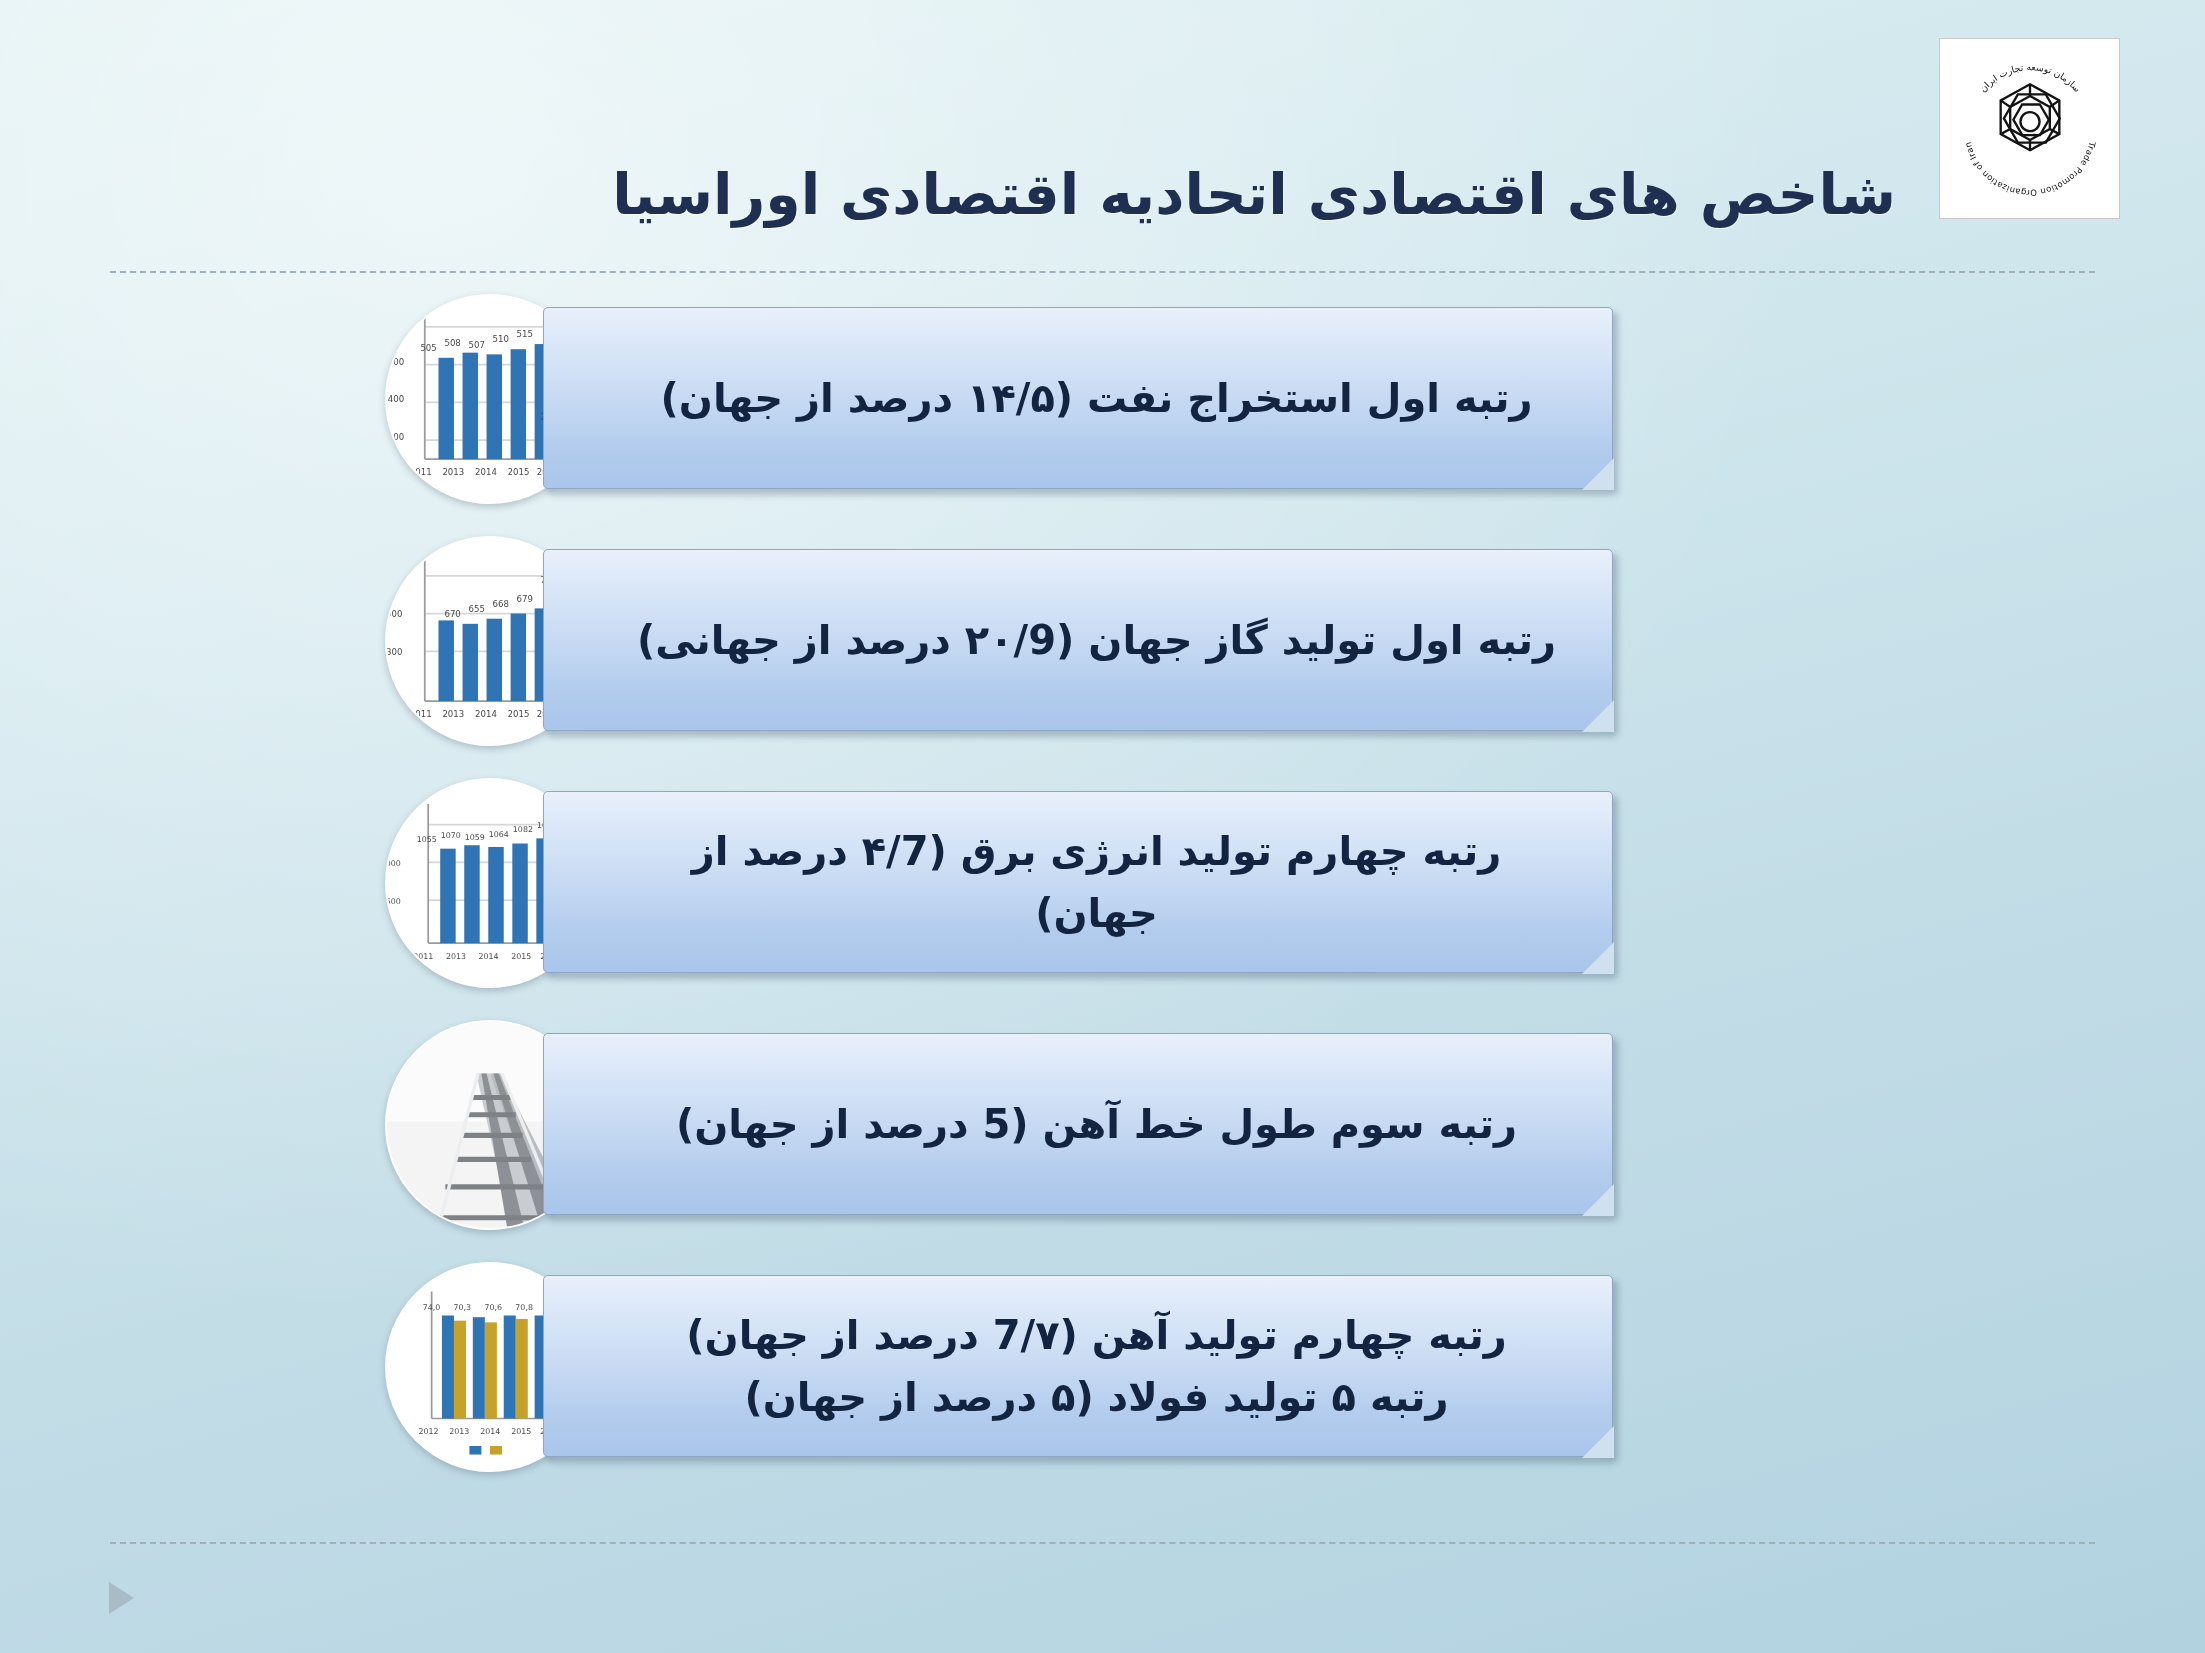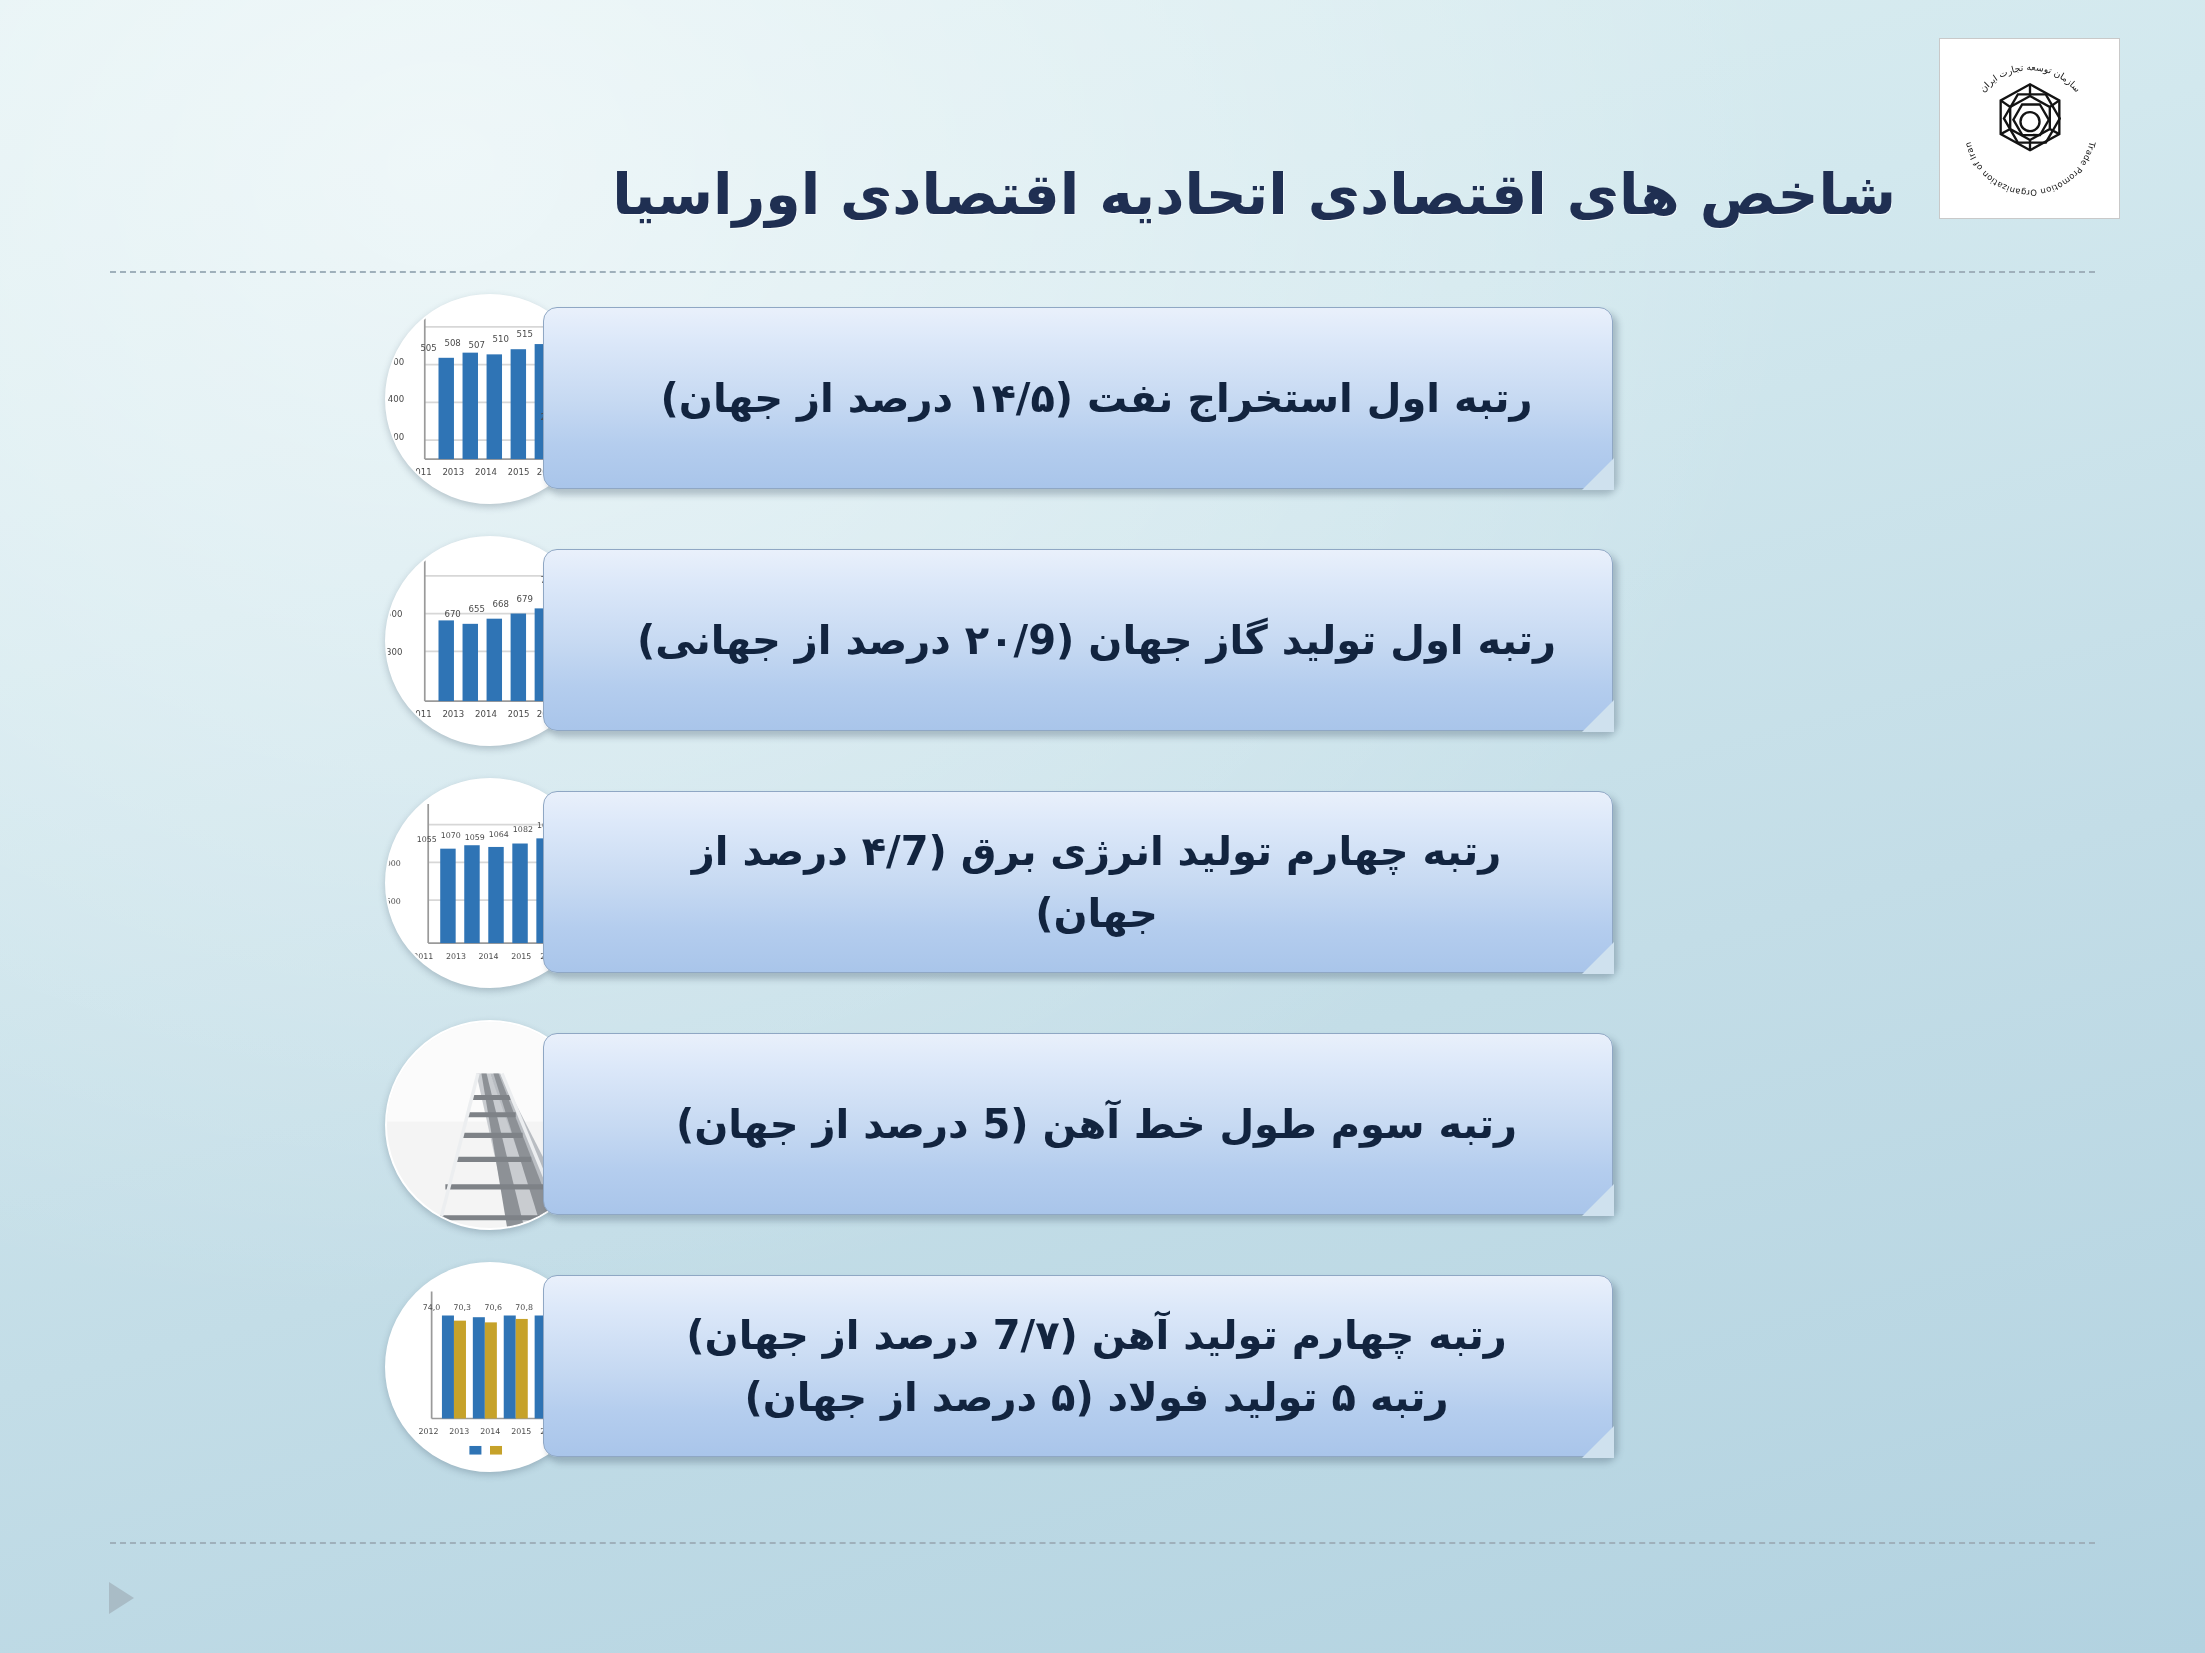--- a/index.html
+++ b/index.html
@@ -108,21 +108,21 @@
   }
 
   .banner {
     position: absolute;
     right: 592px;
     top: 13.2px;
     width: 1070px;
     height: 182px;
     box-sizing: border-box;
     border: 1.5px solid #8fa7c4;
-    border-radius: 14px;
+    border-radius: 5px;
     background: linear-gradient(180deg, #e9f0fb 0%, #dce8f9 18%, #c6d9f2 52%, #b4cdee 76%, #a9c5ea 100%);
     box-shadow: 4.4px 5.9px 6.6px rgba(60,80,100,0.30);
     display: flex;
     align-items: center;
     justify-content: center;
     padding: 0 51px 0 88px;
   }
   
   .banner::before {
     content: "";

